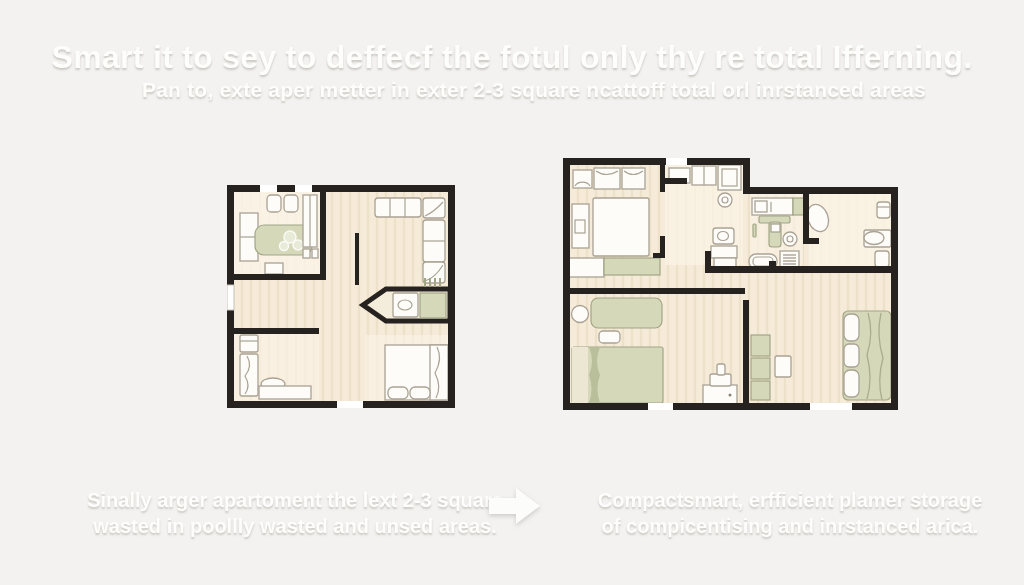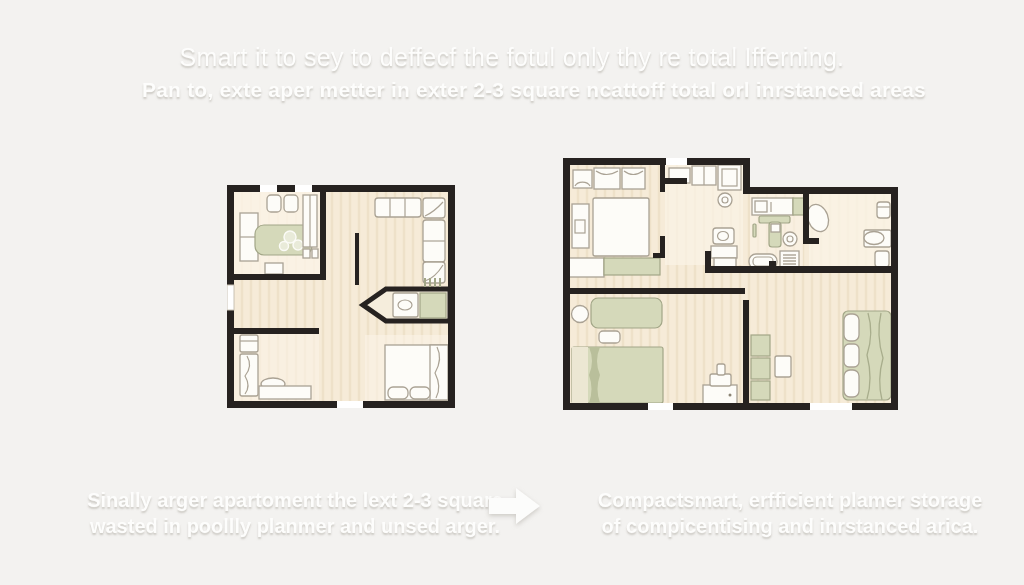--- a/index.html
+++ b/index.html
@@ -11,21 +11,21 @@
   body{
     position:relative;
     background:var(--bg);
     font-family:"Liberation Sans", sans-serif;
   }
   .emboss{
     color:var(--text);
     text-shadow:0 2px 2px rgba(172,167,159,.55);
   }
   .header{position:absolute;top:42px;left:0;width:1024px;text-align:center;}
-  .title{font-size:25px;font-weight:normal;letter-spacing:.3px;line-height:30px;}
+  .title{font-size:32px;font-weight:bold;letter-spacing:.3px;line-height:30px;}
   .subtitle{font-size:21px;font-weight:bold;letter-spacing:.2px;margin-top:5px;line-height:25px;margin-left:44px;}
   .plan{position:absolute;}
   #plan-left{left:227px;top:185px;width:228px;height:223px;}
   #plan-right{left:563px;top:158px;width:335px;height:252px;}
   .caption{position:absolute;top:487px;text-align:center;font-size:20px;font-weight:bold;line-height:26px;}
   #caption-left{left:80px;width:430px;}
   #caption-right{left:590px;width:400px;}
   #arrow{position:absolute;left:489px;top:487px;width:52px;height:38px;
          filter:drop-shadow(0 2px 2px rgba(170,165,158,.5));}
   
@@ -258,21 +258,21 @@
 
   <g>
     <rect class="gap" x="103" y="0" width="21" height="7"></rect>
     <rect class="gap" x="85" y="245" width="25" height="7"></rect>
     <rect class="gap" x="247" y="245" width="42" height="7"></rect>
   </g>
 </svg>
 
 <div id="caption-left" class="caption emboss">
   <span>Sinally arger apartoment the lext 2-3 square</span><br>
-  <span>wasted in poollly planmer and unsed arger.</span>
+  <span>wasted in poollly wasted and unsed areas.</span>
 </div>
 
 <svg id="arrow" viewBox="0 0 52 38">
   <polygon points="0,11 27,11 27,1 51,19 27,37 27,27 0,27" fill="#fcfcfb"></polygon>
 </svg>
 
 <div id="caption-right" class="caption emboss">
   <span>Compactsmart, erfficient plamer storage</span><br>
   <span>of compicentising and inrstanced arica.</span>
 </div>

